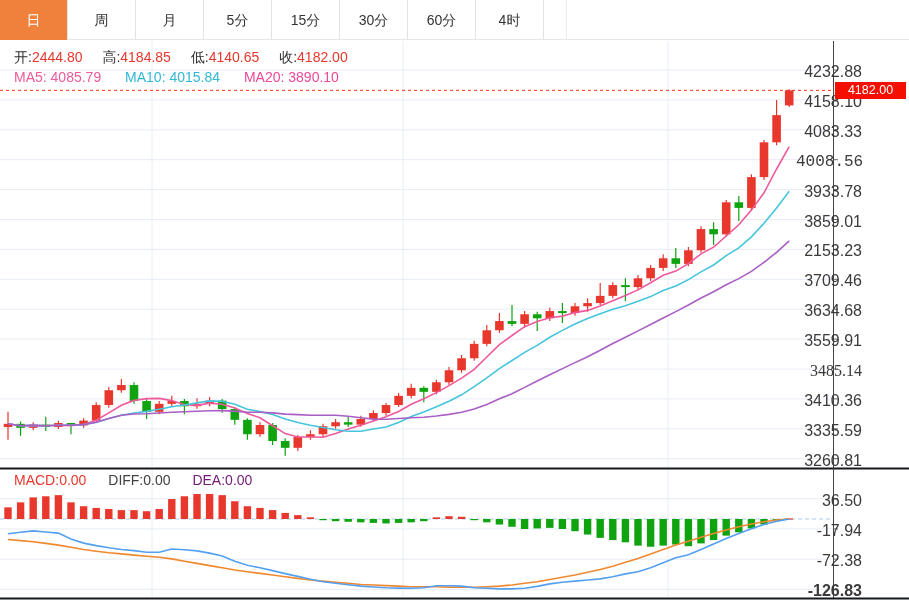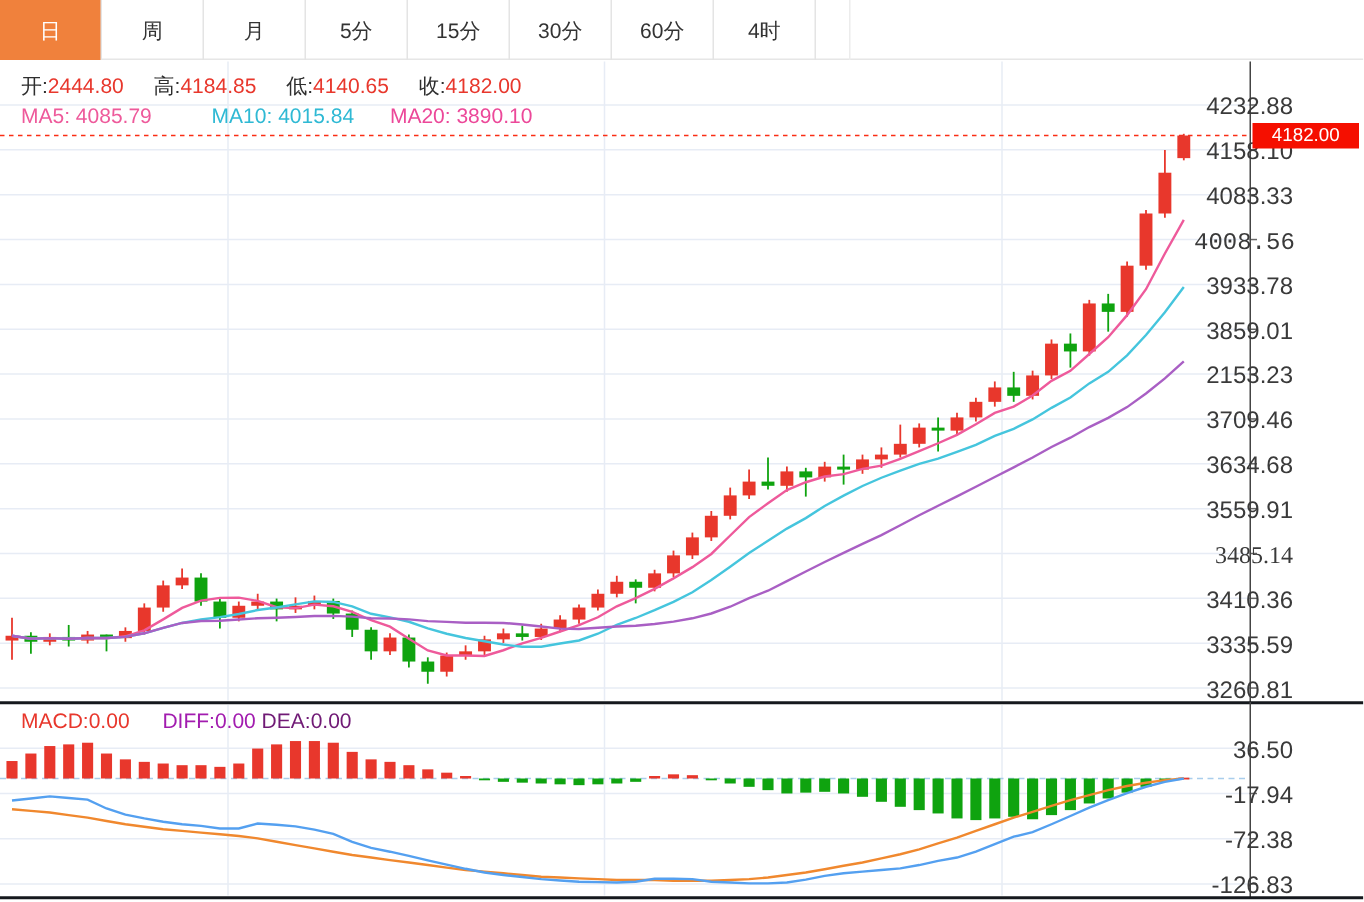--- a/index.html
+++ b/index.html
@@ -13,26 +13,26 @@
   .tab { width:68px; height:40px; line-height:40px; text-align:center;
          font-size:14px; color:#333; border-right:1px solid #e4e4e4; cursor:pointer; }
   .tab.active { background:#f0813c; color:#fff; }
   .tab-spacer { width:23px; height:40px; border-right:1px solid #ececec; }
 
   
   .quote-row { position:absolute; left:14px; top:49px; font-size:14px; z-index:4; white-space:nowrap; }
   .quote-row .lbl { color:#2e2e2e; }
   .quote-row .val { color:#e8372c; margin-right:16px; }
   .ma-row { position:absolute; left:14px; top:69px; font-size:14px; z-index:4; white-space:nowrap; }
-  .ma5  { color:#ee5a9b; margin-right:36px; }
+  .ma5  { color:#ee5a9b; margin-right:20px; }
   .ma10 { color:#2fb9d4; margin-right:20px; }
   .ma20 { color:#ec4899; }
   .macd-row { position:absolute; left:14px; top:472px; font-size:14px; z-index:4; white-space:nowrap; }
   .macd-v { color:#e8372c; margin-right:18px; }
-  .diff-v { color:#a21caf; }
+  .diff-v { color:#404040; margin-right:18px; }
   .dea-v  { color:#701a75; }
 
   
   .axis-label { position:absolute; left:796px; width:66px; height:14px;
                 font-size:16px; color:#3a3a3a; text-align:right; z-index:2; }
   .price-badge { position:absolute; left:835px; top:82px; width:71px; height:17px;
                  background:#f50f00; color:#fff; font-size:12.5px; line-height:17px;
                  text-align:center; z-index:3; }
   svg { position:absolute; left:0; }
   #main-svg { top:0; z-index:1; }
@@ -338,15 +338,15 @@
       <div class="axis-label" style="top: 272.3px;">3709.46</div>
       <div class="axis-label" style="top: 302.2px;">3634.68</div>
       <div class="axis-label" style="top: 332.1px;">3559.91</div>
       <div class="axis-label" style="top: 362px; font-family: Liberation Serif, serif;">3485.14</div>
       <div class="axis-label" style="top: 391.9px;">3410.36</div>
       <div class="axis-label" style="top: 421.8px;">3335.59</div>
       <div class="axis-label" style="top: 451.7px;">3260.81</div>
       <div class="axis-label" style="top: 491.752px;">36.50</div>
       <div class="axis-label" style="top: 521.952px;">-17.94</div>
       <div class="axis-label" style="top: 552.152px;">-72.38</div>
-      <div class="axis-label" style="top: 582.358px;">-126.83</div>
+      <div class="axis-label" style="top: 582.358px; font-weight: bold;">-126.83</div>
     </div>
 </div>
 
 </body></html>

